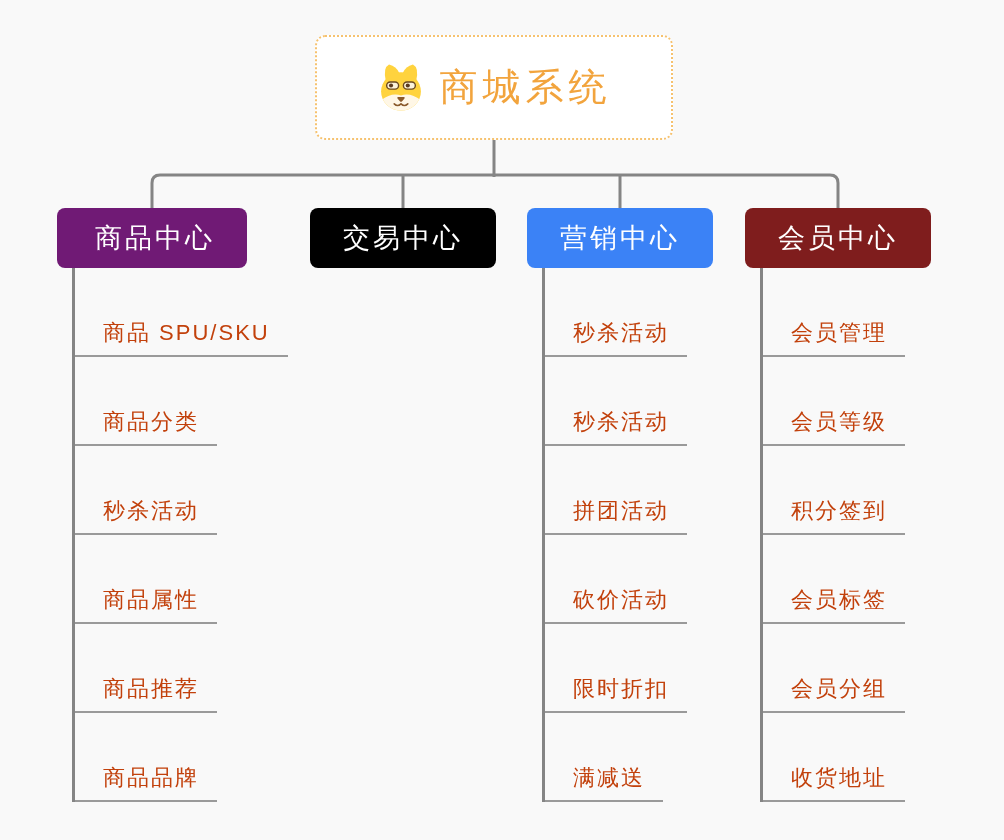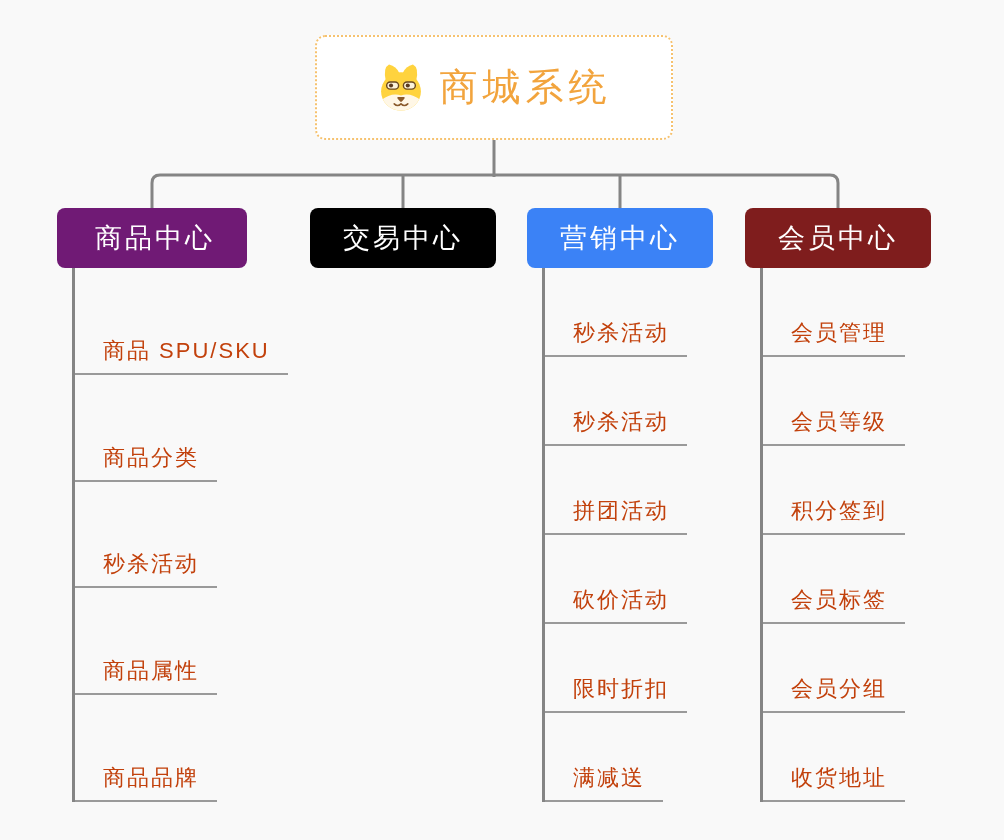--- a/index.html
+++ b/index.html
@@ -134,20 +134,23 @@
       <div class="item-cell">
           <span class="sub-topic">商品分类</span>
         </div>
       <div class="item-cell">
           <span class="sub-topic">秒杀活动</span>
         </div>
       <div class="item-cell">
           <span class="sub-topic">商品属性</span>
         </div>
       <div class="item-cell">
+          <span class="sub-topic">商品推荐</span>
+        </div>
+      <div class="item-cell">
           <span class="sub-topic">商品品牌</span>
         </div>
     </div>
   </div>
 
   <div class="branch" style="left:310px;">
     <div class="branch-header" style="background-color: #000000;">交易中心</div>
   </div>
 
   <div class="branch" style="left:527px;">

